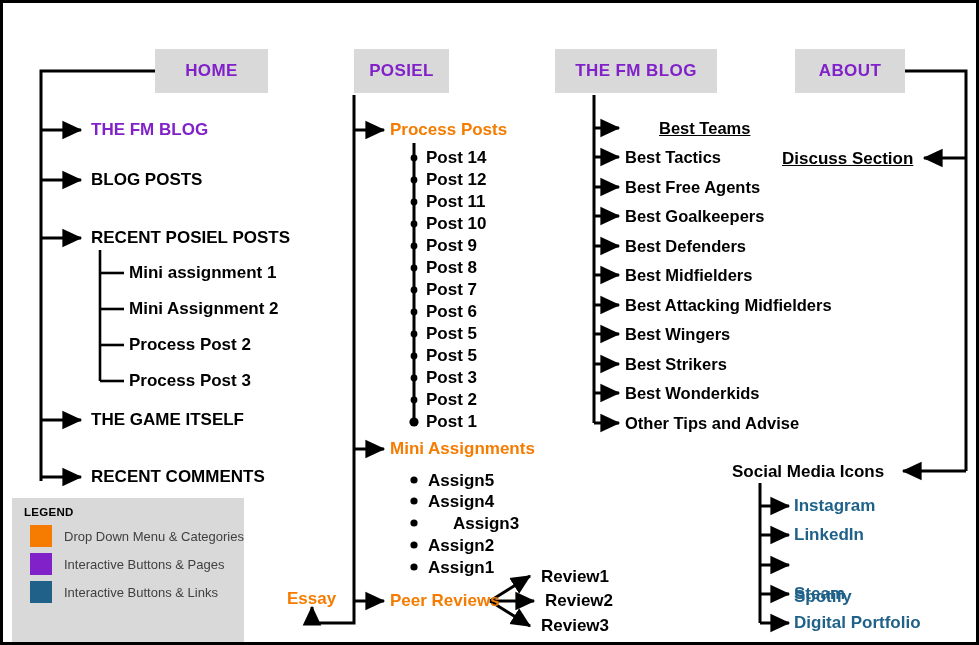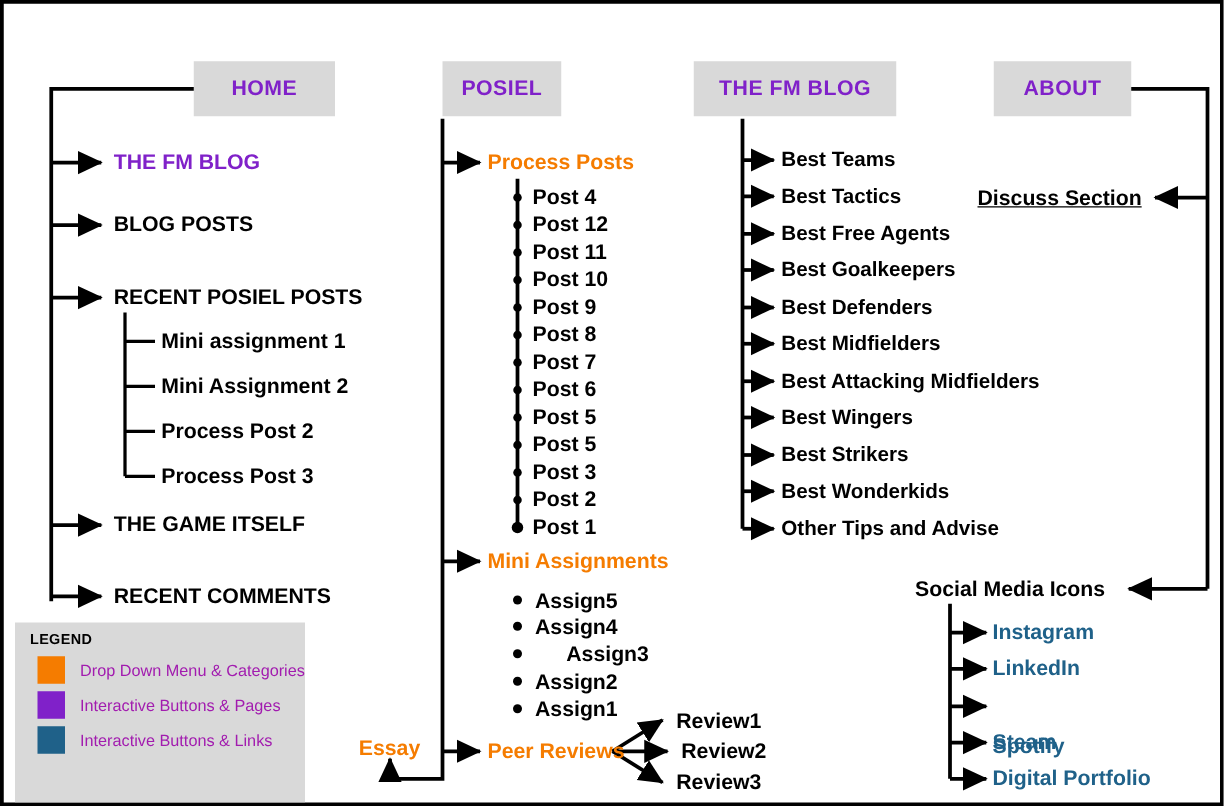--- a/index.html
+++ b/index.html
@@ -69,21 +69,21 @@
     align-items: center;
     height: 28px;
   }
   .lsw {
     width: 22px; height: 22px;
     flex: 0 0 22px;
     margin: 0 12px 0 8px;
   }
   .llabel {
     font-size: 13px;
-    color: #a21caf;
+    color: #404040;
     white-space: nowrap;
   }
 </style>
 </head>
 <body>
 
 <div id="canvas">
 
   <svg id="svg-layer" viewBox="0 0 979 645" xmlns="http://www.w3.org/2000/svg">
     <defs>
@@ -179,21 +179,21 @@
   <div class="node lvl2 c-black" style="left:126px;top:261px;">Mini assignment 1</div>
   <div class="node lvl2 c-black" style="left:126px;top:297px;">Mini Assignment 2</div>
   <div class="node lvl2 c-black" style="left:126px;top:333px;">Process Post 2</div>
   <div class="node lvl2 c-black" style="left:126px;top:369px;">Process Post 3</div>
 
   <div class="node lvl1 c-black" style="left:88px;top:408px;">THE GAME ITSELF</div>
   <div class="node lvl1 c-black" style="left:88px;top:465px;">RECENT COMMENTS</div>
 
   <div class="node lvl1 c-orange" style="left:387px;top:118px;">Process Posts</div>
 
-  <div class="node post c-black" style="left:423px;top:146px;">Post 4</div>
+  <div class="node post c-black" style="left:423px;top:146px;">Post 14</div>
   <div class="node post c-black" style="left:423px;top:168px;">Post 12</div>
   <div class="node post c-black" style="left:423px;top:190px;">Post 11</div>
   <div class="node post c-black" style="left:423px;top:212px;">Post 10</div>
   <div class="node post c-black" style="left:423px;top:234px;">Post 9</div>
   <div class="node post c-black" style="left:423px;top:256px;">Post 8</div>
   <div class="node post c-black" style="left:423px;top:278px;">Post 7</div>
   <div class="node post c-black" style="left:423px;top:300px;">Post 6</div>
   <div class="node post c-black" style="left:423px;top:322px;">Post 5</div>
   <div class="node post c-black" style="left:423px;top:344px;">Post 5</div>
   <div class="node post c-black" style="left:423px;top:366px;">Post 3</div>
@@ -209,21 +209,21 @@
   <div class="node post c-black" style="left:425px;top:556px;">Assign1</div>
 
   <div class="node lvl1 c-orange" style="left:387px;top:589px;">Peer Reviews</div>
 
   <div class="node lvl1 c-black" style="left:538px;top:565px;">Review1</div>
   <div class="node lvl1 c-black" style="left:542px;top:589px;">Review2</div>
   <div class="node lvl1 c-black" style="left:538px;top:614px;">Review3</div>
 
   <div class="node lvl1 c-orange" style="left:284px;top:587px;">Essay</div>
 
-  <div class="node fmitem c-black" style="left:622px;top:117px;">Best Teams</div>
+  <div class="node fmitem c-black" style="left:656px;top:117px;text-decoration:underline;">Best Teams</div>
   <div class="node fmitem c-black" style="left:622px;top:146px;">Best Tactics</div>
   <div class="node fmitem c-black" style="left:622px;top:176px;">Best Free Agents</div>
   <div class="node fmitem c-black" style="left:622px;top:205px;">Best Goalkeepers</div>
   <div class="node fmitem c-black" style="left:622px;top:235px;">Best Defenders</div>
   <div class="node fmitem c-black" style="left:622px;top:264px;">Best Midfielders</div>
   <div class="node fmitem c-black" style="left:622px;top:294px;">Best Attacking Midfielders</div>
   <div class="node fmitem c-black" style="left:622px;top:323px;">Best Wingers</div>
   <div class="node fmitem c-black" style="left:622px;top:353px;">Best Strikers</div>
   <div class="node fmitem c-black" style="left:622px;top:382px;">Best Wonderkids</div>
   <div class="node fmitem c-black" style="left:622px;top:412px;">Other Tips and Advise</div>

